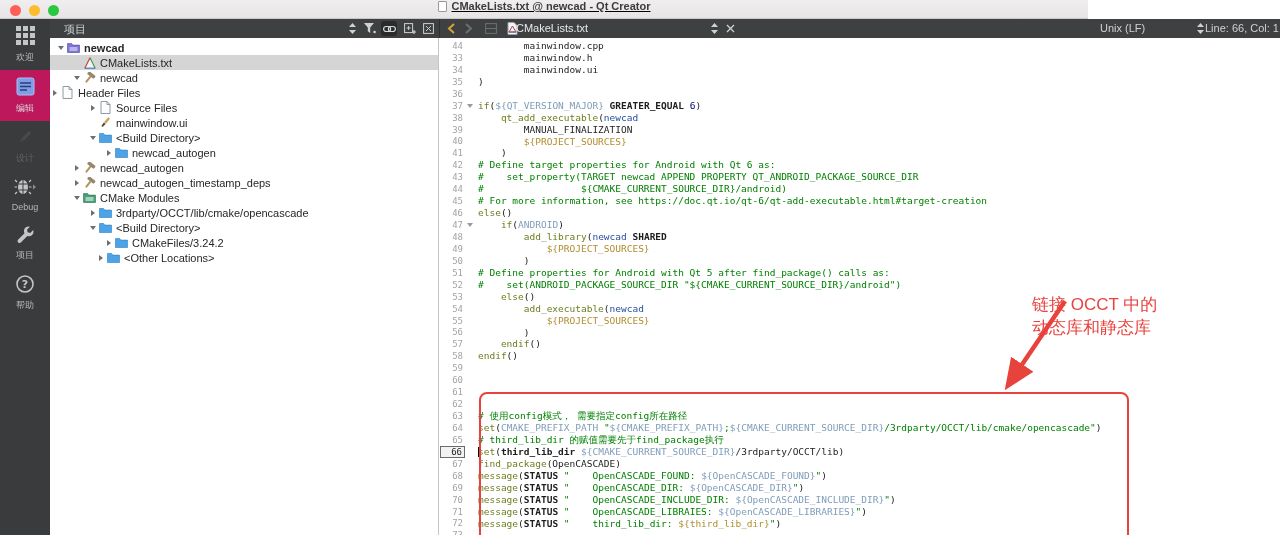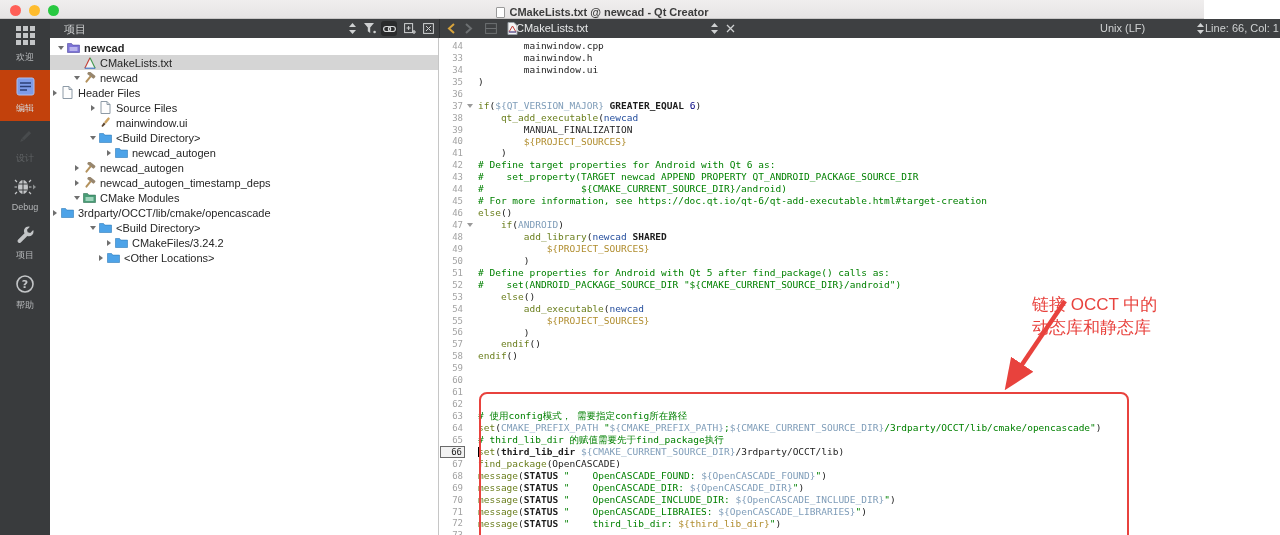--- a/index.html
+++ b/index.html
@@ -1,42 +1,42 @@
 <!DOCTYPE html>
 <html><head>
 <meta charset="utf-8">
 <style>
   * { margin:0; padding:0; box-sizing:border-box; }
   html,body { width:1280px; height:535px; overflow:hidden; background:#fff;
               font-family:"Liberation Sans", sans-serif; }
   #window { position:relative; width:1280px; height:535px; overflow:hidden; }
 
   
-  .titlebar { position:absolute; left:0; top:0; width:1204px; height:19px;
+  .titlebar { position:absolute; left:0; top:0; width:1088px; height:19px;
               background:linear-gradient(#f0eeee,#e6e4e4); border-bottom:1px solid #c9c7c7;
-              display:flex; align-items:flex-end; justify-content:center; }
+              display:flex; align-items:flex-start; justify-content:center;text-decoration:underline; }
   .traffic { position:absolute; left:10px; top:5px; display:flex; gap:8px; }
   .tl { width:11px; height:11px; border-radius:50%; }
   .tl.red{background:#ff5f57;} .tl.yellow{background:#febc2e;} .tl.green{background:#28c840;}
   .win-title { font-size:11px; color:#3c3c3c; font-weight:bold; display:flex; gap:5px; align-items:center;}
   .doc-glyph { width:9px; height:11px; background:#fff; border:1px solid #9a9a9a; border-radius:1px; display:inline-block; }
 
   
   .toolbar { position:absolute; left:0; top:19px; width:1280px; height:19px; background:#3e4042;
              color:#cfd1d2; font-size:11px; }
   .toolbar .lbl { position:absolute; top:3px; }
   .tb-icon { position:absolute; top:2px; width:16px; height:15px; display:flex; align-items:center; justify-content:center; border-radius:3px; }
   .tb-icon.active { background:#2a2b2c; }
   .tb-icon svg { display:block; }
   .vdiv { position:absolute; top:0; width:1px; height:19px; background:#2e3032; }
 
   
   .rail { position:absolute; left:0; top:19px; width:50px; height:516px; background:#393b3d; }
   .rail-item { width:50px; padding:7px 0 6px 0; display:flex; flex-direction:column; align-items:center; gap:2px; }
-  .rail-item.active { background:#c2410c; }
+  .rail-item.active { background:#be185d; }
   .rail-label { font-size:9px; color:#b4b6b8; }
   .rail-item.disabled .rail-label { color:#606365; }
   .rail-item.active .rail-label { color:#d6d8da; }
 
   
   .tree-panel { position:absolute; left:50px; top:38px; width:389px; height:497px; background:#ffffff;
                 border-right:1px solid #c6c6c6; padding-top:2px; font-size:11px; color:#262626; }
   .tree-row { height:15px; display:flex; align-items:center; white-space:nowrap; }
   .tree-row.selected { background:#d5d5d5; }
   .tree-row .chev { width:10px; display:inline-flex; justify-content:center; flex:0 0 10px; }
@@ -363,21 +363,21 @@
           <span class="chev-down"></span>
         </span>
         <span class="tree-ic">
           <svg width="13" height="11" viewBox="0 0 13 11">
             <path d="M.5 1.5 h4 l1.3 1.6 h6.7 v7.4 h-12 z" fill="#4a9d77" stroke="#2f7254" stroke-width=".6"></path>
             <rect x="2.5" y="5" width="8" height="4" fill="#9ed4bc"></rect>
           </svg>
         </span>
         <span class="tree-label">CMake Modules</span>
       </div>
-      <div class="tree-row" style="">
+      <div class="tree-row" style="padding-left: 38px;">
         <span class="chev">
           <span class="chev-right"></span>
         </span>
         <span class="tree-ic">
           <svg width="13" height="11" viewBox="0 0 13 11">
             <path d="M.5 1.5 h4 l1.3 1.6 h6.7 v7.4 h-12 z" fill="#4da3e8" stroke="#2f7cba" stroke-width=".6"></path>
           </svg>
         </span>
         <span class="tree-label">3rdparty/OCCT/lib/cmake/opencascade</span>
       </div>

